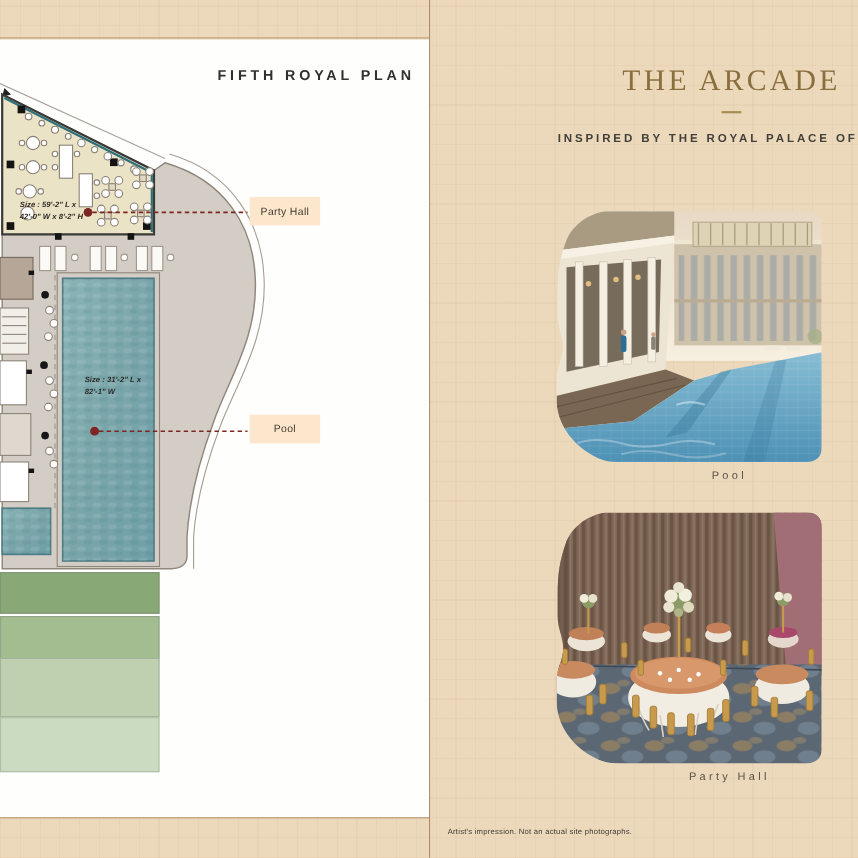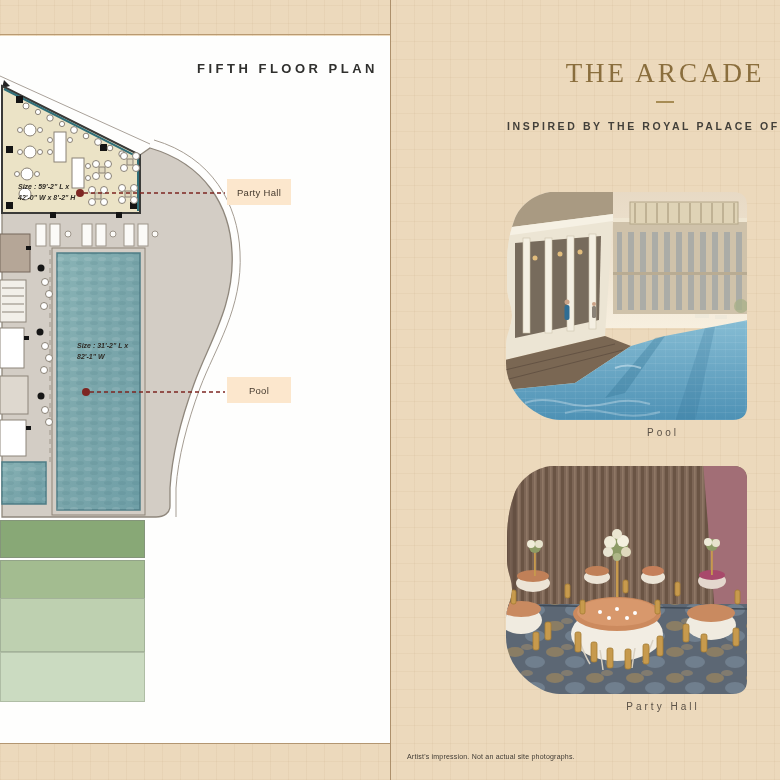--- a/index.html
+++ b/index.html
@@ -33,21 +33,21 @@
     letter-spacing:3px;color:#5a5147;}
   .disclaimer{left:407px;top:753px;font-size:7px;color:#3f3a33;letter-spacing:.2px;}
 </style>
 </head>
 <body>
 
 <div class="abs white-page"></div>
 <div class="abs top-rule"></div>
 <div class="abs bottom-rule"></div>
 
-<div class="abs plan-title">FIFTH FLOOR PLAN</div>
+<div class="abs plan-title">FIFTH ROYAL PLAN</div>
 
 <svg class="abs" style="left:0;top:36px" width="390" height="707" viewBox="0 0 390 707">
   <defs>
     <linearGradient id="pw" x1="0" y1="0" x2="1" y2="1">
       <stop offset="0" stop-color="#8ab4b6"></stop>
         <stop offset=".5" stop-color="#7aa6ab"></stop>
       <stop offset="1" stop-color="#6f9fa7"></stop>
     </linearGradient>
     <pattern id="pnoise" width="14" height="10" patternUnits="userSpaceOnUse">
       <ellipse cx="4" cy="3" rx="4" ry="2" fill="#ffffff" opacity=".10"></ellipse>

